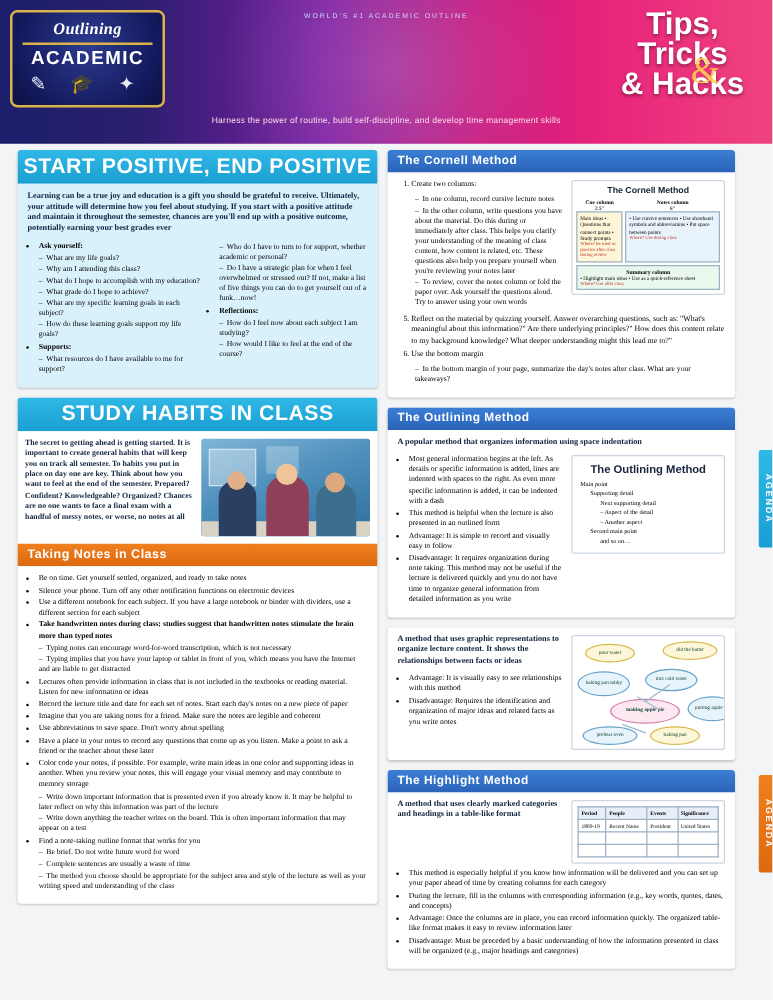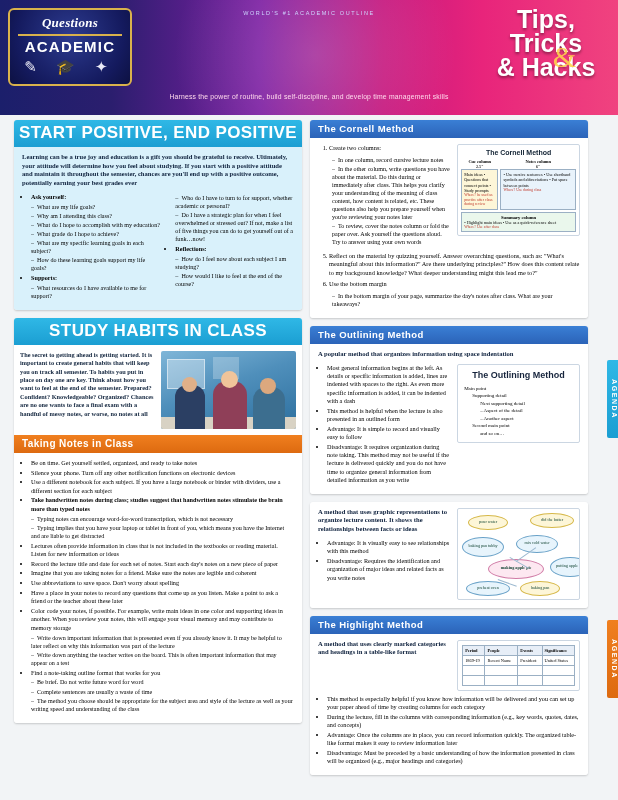--- a/index.html
+++ b/index.html
@@ -147,21 +147,21 @@
   .r2a { width:52%; } .r2b { width:48%; }
 </style>
 </head>
 <body>
 
 <div class="page">
 
   <div class="header">
     <div class="hdr-glow"></div>
     <div class="qs-badge">
-      <div class="qs1">Questions</div>
+      <div class="qs1">Outlining</div>
       <div class="qsline"></div>
       <div class="qs2">ACADEMIC</div>
       <div class="glyphs">✎ 🎓 ✦</div>
     </div>
     <div class="hdr-sub-top">WORLD'S #1 ACADEMIC OUTLINE</div>
     <div class="hdr-tagline">Harness the power of routine, build self-discipline, and develop time management skills</div>
     <div class="ttk">
       <div class="t1">Tips,</div>
       <div class="t2">Tricks</div>
       <div class="t3">&amp; Hacks</div>

